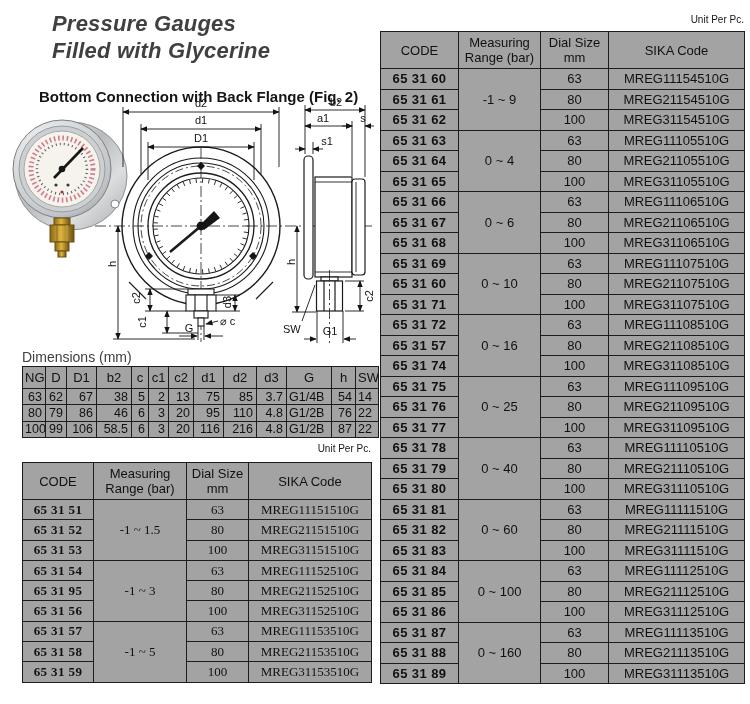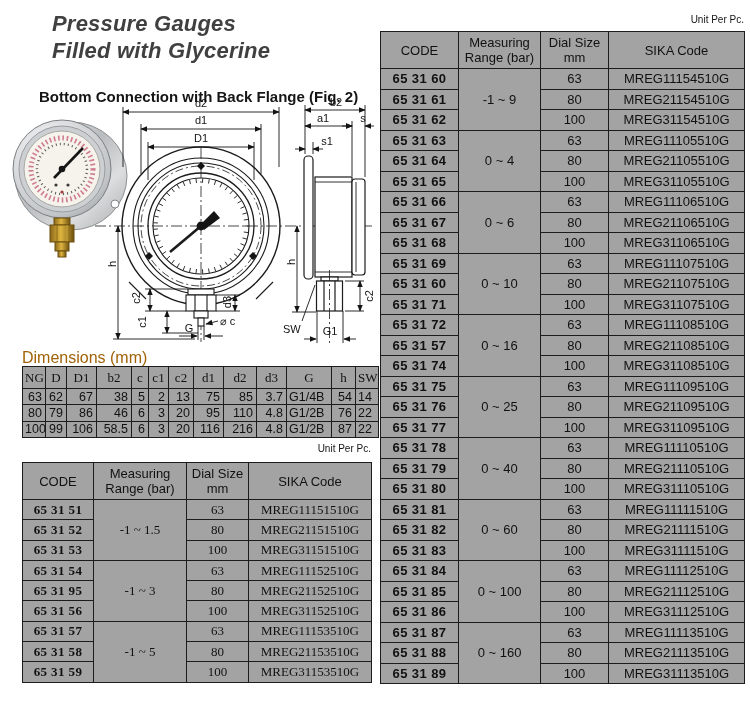--- a/index.html
+++ b/index.html
@@ -9,29 +9,29 @@
   }
   .abs{position:absolute;}
   .page-title{
     left:52px;top:10px;font-size:22px;font-weight:bold;font-style:italic;
     line-height:27px;letter-spacing:0.2px;white-space:pre-line;color:#404040;
   }
   .subtitle{left:39px;top:64px;font-size:15px;font-weight:bold;color:#151515;margin-top:24px;}
   .unit-note{font-size:10px;text-align:right;color:#151515;}
   .unit-note.left-note{left:22px;top:443px;width:349px;}
   .unit-note.right-note{left:380px;top:14px;width:364px;}
-  .dim-caption{left:22px;top:349px;font-size:16px;color:#a16207;}
+  .dim-caption{left:22px;top:349px;font-size:14px;color:#404040;}
 
   table{border-collapse:collapse;table-layout:fixed;background:#a3a3a3;}
   th,td{border:1px solid #1c1c1c;text-align:center;padding:0 2px;overflow:hidden;}
   th{font-weight:normal;white-space:pre-line;font-size:13px;line-height:15px;}
 
   
   #dim-table{left:22px;top:366px;width:356px;font-size:12.5px;border:1.4px solid #1c1c1c;}
-  #dim-table thead tr{height:22px;font-family:Liberation Serif, serif;}
+  #dim-table thead tr{height:22px;}
   #dim-table tbody tr{height:16.3px;}
   #dim-table th{border-bottom:1.4px solid #1c1c1c;}
   #dim-table td{text-align:right;padding-right:3px;}
   #dim-table td.ctr{padding-right:16px;}
 
   
   .ptable{font-size:13px;border:1.6px solid #1c1c1c;}
   .ptable th{border-bottom:1.6px solid #1c1c1c;}
   #left-table{left:22px;top:462px;width:349px;}
   #right-table{left:380px;top:31px;width:364px;}

